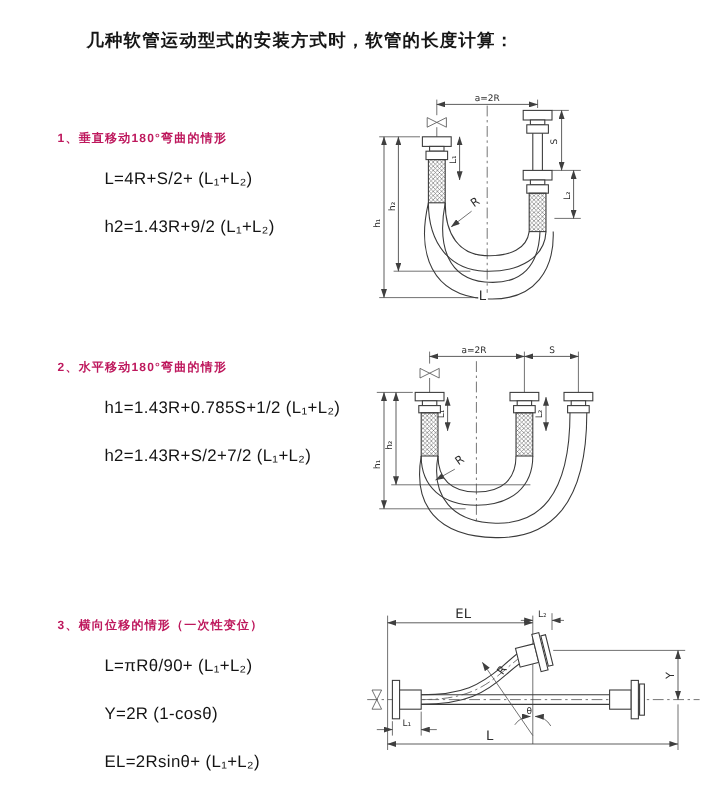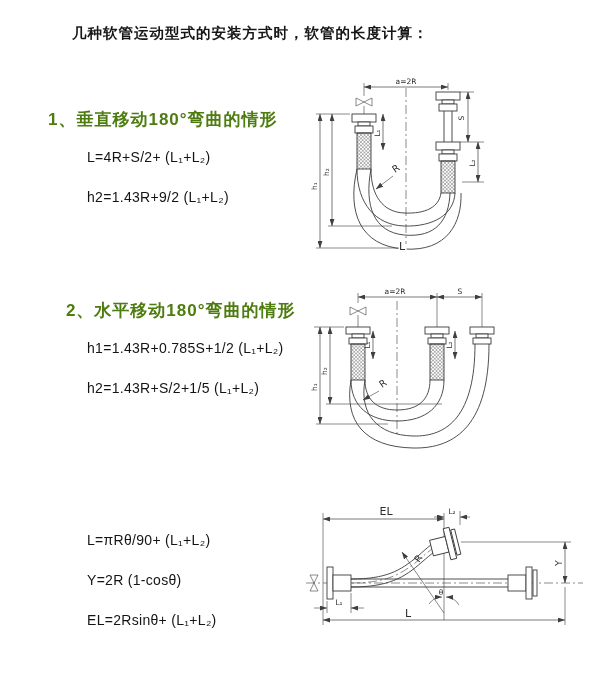--- a/index.html
+++ b/index.html
@@ -6,21 +6,21 @@
   .page{
     position:relative; width:600px; height:675px; background:#ffffff;
     font-family:"Liberation Sans","DejaVu Sans",sans-serif; color:#1b1b1b;
     overflow:hidden; margin:0 auto;
   }
   .doc-title{
     position:absolute; left:35px; top:24px;
     font-size:14.5px; font-weight:bold; letter-spacing:1px; color:#161616;margin-left:37px;
   }
   .section{ position:absolute; left:48px; }
-  .sec-h{ margin:0 0 10px 0; font-size:17px; font-weight:bold; letter-spacing:1px; color:#4d7c0f;text-align:right;}
+  .sec-h{ margin:0 0 10px 0; font-size:10px; font-weight:bold; letter-spacing:1px; color:#be185d;}
   .formulas{ padding-left:27px; }
   .formula{ margin:12px; height:28px; line-height:28px; font-size:14px; color:#141414; letter-spacing:0.3px;}
   .s1{ top:108px; } .s2{ top:299px; } .s3{ top:514px; }
   .dg{ position:absolute; }
   .d1{ left:298px; top:72px; } .d2{ left:300px; top:287px; } .d3{ left:298px; top:495px; }
 
   
   .ln   { stroke:#3b3b3b; stroke-width:0.9; fill:none; }
   .thin { stroke:#4a4a4a; stroke-width:0.65; fill:none; }
   .dim  { stroke:#3f3f3f; stroke-width:0.7; fill:none;
@@ -57,25 +57,26 @@
     <div class="formulas">
       <p class="formula">L=4R+S/2+ (L₁+L₂)</p>
       <p class="formula">h2=1.43R+9/2 (L₁+L₂)</p>
     </div>
   </div>
 
   <div class="section s2">
     <p class="sec-h">2、水平移动180°弯曲的情形</p>
     <div class="formulas">
       <p class="formula">h1=1.43R+0.785S+1/2 (L₁+L₂)</p>
-      <p class="formula">h2=1.43R+S/2+1/5 (L₁+L₂)</p>
+      <p class="formula">h2=1.43R+S/2+7/2 (L₁+L₂)</p>
     </div>
   </div>
 
   <div class="section s3">
+    <p class="sec-h">3、横向位移的情形（一次性变位）</p>
     <div class="formulas">
       <p class="formula">L=πRθ/90+ (L₁+L₂)</p>
       <p class="formula">Y=2R (1-cosθ)</p>
       <p class="formula">EL=2Rsinθ+ (L₁+L₂)</p>
     </div>
   </div>
 
   <svg class="dg d1" width="282" height="196" viewBox="0 0 282 196">
     <g>
       <path class="cl" d="M108,16 V172"></path>

